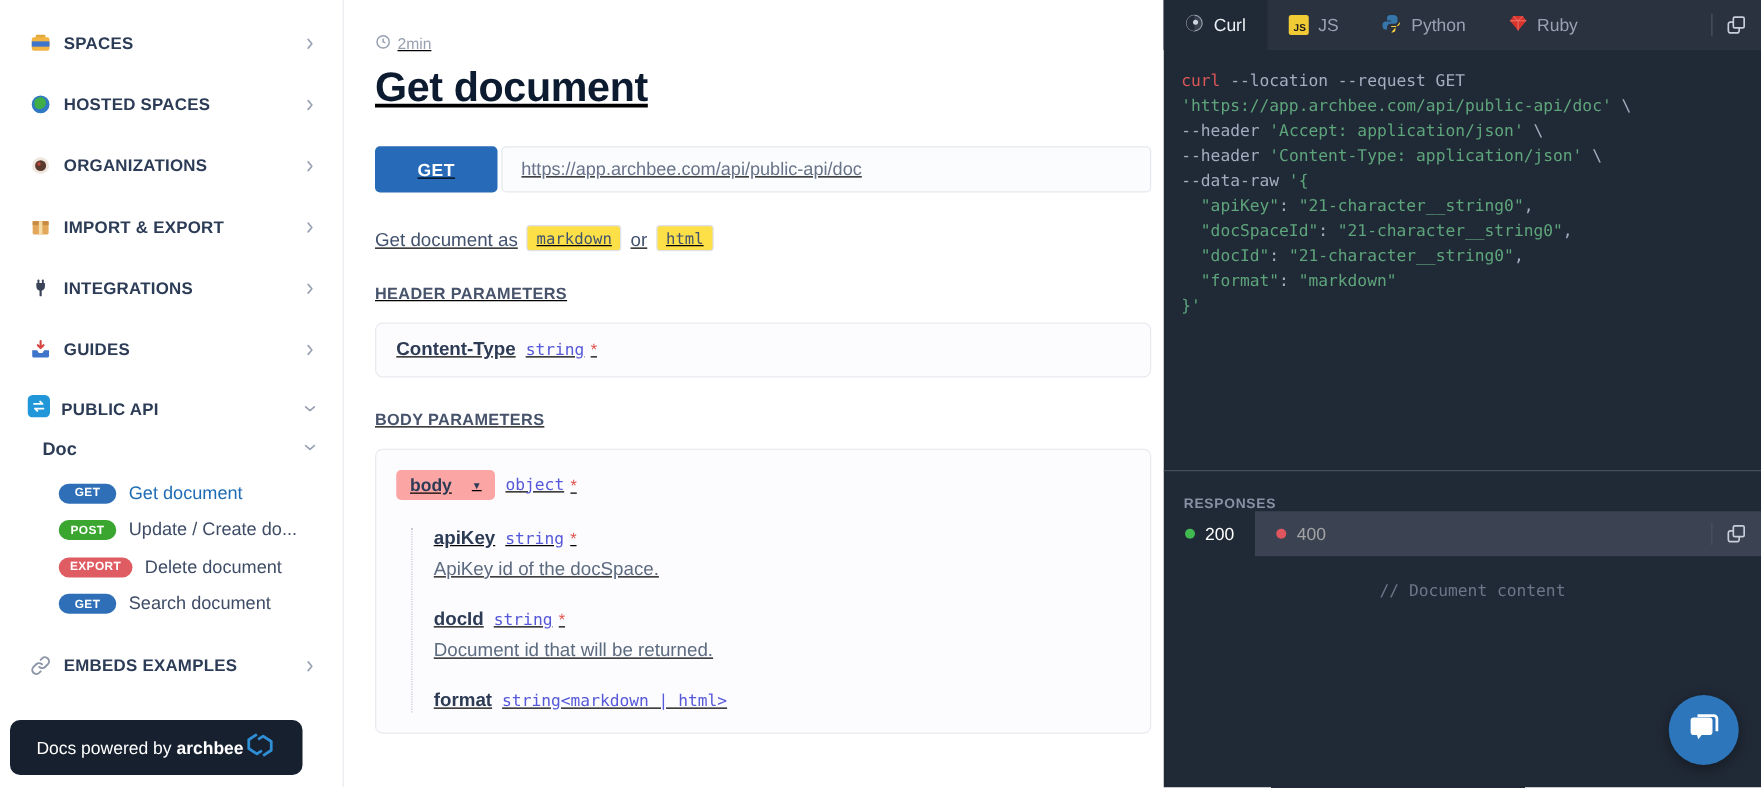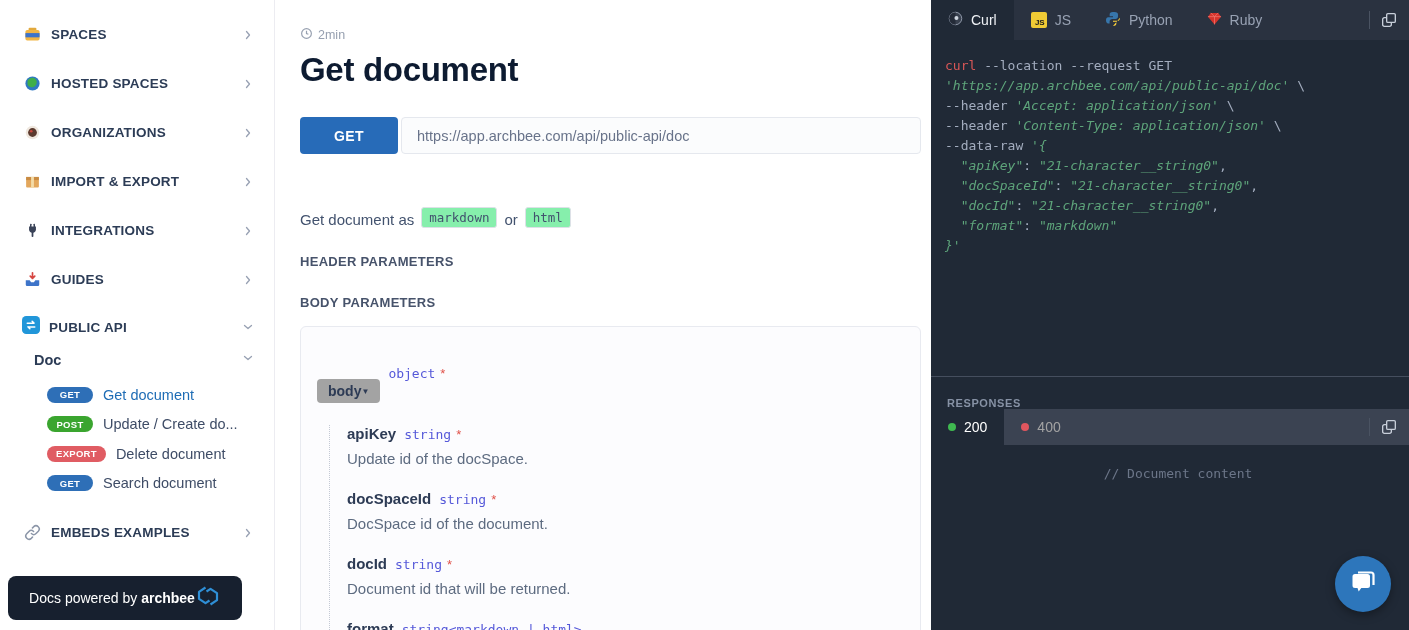--- a/index.html
+++ b/index.html
@@ -22,58 +22,58 @@
     font-weight:700; text-align:center; letter-spacing:.3px; }
   .ep-label { margin-left:10px; font-size:14.5px; color:#3e4c66; white-space:nowrap; }
   .ep-row.active .ep-label { color:#1e6cb5; }
   .embeds-row { margin-top:10px; }
   .side-footer { position:absolute; left:8px; bottom:10px; width:234px; height:44px; background:#17202f;
     border-radius:8px; display:flex; align-items:center; justify-content:center; gap:0; cursor:pointer; }
   .side-footer .txt { color:#fff; font-size:14px; }
   .side-footer .txt b { font-weight:700; }
 
   
-  .main { width:656px; height:630px; padding:27px 10px 0 25px; background:#fff; flex-shrink:0; overflow:hidden; }
+  .main { width:656px; height:630px; padding:27px 10px 0 25px; background:#fff; flex-shrink:0; overflow:hidden;text-decoration:underline; }
   .meta-row { display:flex; align-items:center; gap:5px; color:#97a0b0; font-size:12.5px; }
   .page-title { margin-top:7px; font-size:33px; line-height:40px; font-weight:800; color:#0d1b31; letter-spacing:-.3px; }
   .req-row { margin-top:27px; display:flex; gap:3px; }
   .req-method { width:98px; height:37px; background:#276bb8; color:#fff; border:none; border-radius:4px;
     font-size:14px; font-weight:700; letter-spacing:.4px; cursor:pointer; font-family:"Liberation Sans",sans-serif; }
   .req-url { flex:1; height:37px; border:1px solid #e5e8ee; border-radius:4px; background:#fbfcfd;
     padding:0 15px; font-size:14.5px; color:#68738a; font-family:"Liberation Sans",sans-serif; outline:none; }
   .desc-row { margin-top:26px; font-size:15px; color:#42526e; display:flex; align-items:flex-end; gap:7px; }
   .code-chip { font-family:"DejaVu Sans Mono", monospace; font-size:12.5px; color:#42526e;
-    background:#86efac; border:1px solid #dde1e7; border-radius:3px; padding:2px 7px;margin-top:27px; }
+    background:#fde047; border:1px solid #dde1e7; border-radius:3px; padding:2px 7px; }
   .section-head { margin-top:26px; font-size:13px; font-weight:700; color:#47536b; letter-spacing:.3px; }
   .param-box { margin-top:16px; border:1px solid #e8eaf0; border-radius:6px; background:#fcfcfe; padding:12px 16px; }
   .param-box.tall { padding:16px; }
   .pname { font-size:15px; font-weight:700; color:#2d3b55; }
   .ptype { font-family:"DejaVu Sans Mono", monospace; font-size:13px; color:#5558d9; margin-left:8px; }
   .pstar { color:#e0524a; margin-left:5px; font-size:13px; }
   .body-head { display:flex; align-items:center; }
-  .body-chip { background:#a3a3a3; border-radius:4px; padding:4px 11px; font-size:14px; font-weight:700;
-    color:#2d3b55; cursor:pointer; display:flex; align-items:center; gap:0;margin-top:36px; }
+  .body-chip { background:#fca5a5; border-radius:4px; padding:4px 11px; font-size:14px; font-weight:700;
+    color:#2d3b55; cursor:pointer; display:flex; align-items:center; gap:16px; }
   .body-chip .tri { font-size:8px; color:#2d3b55; }
   .children { margin-top:22px; margin-left:12px; border-left:1px dotted #c4c9d4; padding-left:17px;
     display:flex; flex-direction:column; gap:23px; }
   .pdesc { margin-top:7px; font-size:15px; color:#5d6b80; }
 
   
   .panel { width:478px; height:630px; background:#202936; display:flex; flex-direction:column; flex-shrink:0; position:relative; }
   .lang-bar { height:40px; background:#2a3240; display:flex; align-items:stretch; }
   .lang-tab { display:flex; align-items:center; gap:8px; padding:0 17px; font-size:14px; color:#98a2b3; cursor:pointer; }
   .lang-tab.active { background:#202936; color:#eef1f5; }
   .bar-right { margin-left:auto; display:flex; align-items:center; padding-right:12px; }
   .vdiv { width:1px; height:18px; background:#4a5362; margin-right:11px; }
   .copy-btn { display:flex; cursor:pointer; }
   .code-wrap { height:337px; border-bottom:1px solid #454e5e; padding:16px 14px; }
   .code-line { font-family:"DejaVu Sans Mono", monospace; font-size:13px; line-height:20px; white-space:pre; }
   .c-red { color:#d95757; }
   .c-plain { color:#a3adbf; }
-  .c-str { color:#5ea57b;font-style:italic; }
+  .c-str { color:#5ea57b; }
   .resp-section { flex:1; padding-top:20px; }
   .resp-head { padding-left:16px; font-size:11px; font-weight:700; letter-spacing:.6px; color:#8792a5; }
   .resp-tabs { display:flex; height:36px; align-items:stretch; }
   .resp-tab { display:flex; align-items:center; gap:8px; padding:0 17px; font-size:14px; cursor:pointer; }
   .resp-tab.active { color:#fff; }
   .resp-strip { flex:1; background:#3b4352; display:flex; align-items:center; }
   .resp-strip .resp-tab { color:#a3a3a3; }
   .dot { width:8px; height:8px; border-radius:50%; display:inline-block; }
   .resp-comment { margin-top:21px; padding-left:16px; font-family:"DejaVu Sans Mono", monospace;
     font-size:13px; color:#6c7689;text-align:center; }
@@ -263,39 +263,38 @@
     </div>
 
     <div class="desc-row">
       <span>Get document as</span>
       <span class="code-chip">markdown</span>
       <span>or</span>
       <span class="code-chip">html</span>
     </div>
 
     <div class="section-head">HEADER PARAMETERS</div>
+    <div class="param-box" id="header-params">
+        <div class="hp-row"><span class="pname">Content-Type</span><span class="ptype">string</span><span class="pstar">*</span></div>
+      </div>
 
     <div class="section-head">BODY PARAMETERS</div>
     <div class="param-box tall">
       <div class="body-head">
         <span class="body-chip">
           <span>body</span>
           <span class="tri">▼</span>
         </span>
         <span class="ptype">object</span>
         <span class="pstar">*</span>
       </div>
       <div class="children" id="body-children">
           <div class="child">
             <div><span class="pname">apiKey</span><span class="ptype">string</span><span class="pstar">*</span></div>
-            <div class="pdesc">Update id of the docSpace.</div>
-          </div>
-          <div class="child">
-            <div><span class="pname">docSpaceId</span><span class="ptype">string</span><span class="pstar">*</span></div>
-            <div class="pdesc">DocSpace id of the document.</div>
+            <div class="pdesc">ApiKey id of the docSpace.</div>
           </div>
           <div class="child">
             <div><span class="pname">docId</span><span class="ptype">string</span><span class="pstar">*</span></div>
             <div class="pdesc">Document id that will be returned.</div>
           </div>
           <div class="child">
             <div><span class="pname">format</span><span class="ptype">string&lt;markdown | html&gt;</span></div>
           </div>
         </div>
     </div>

